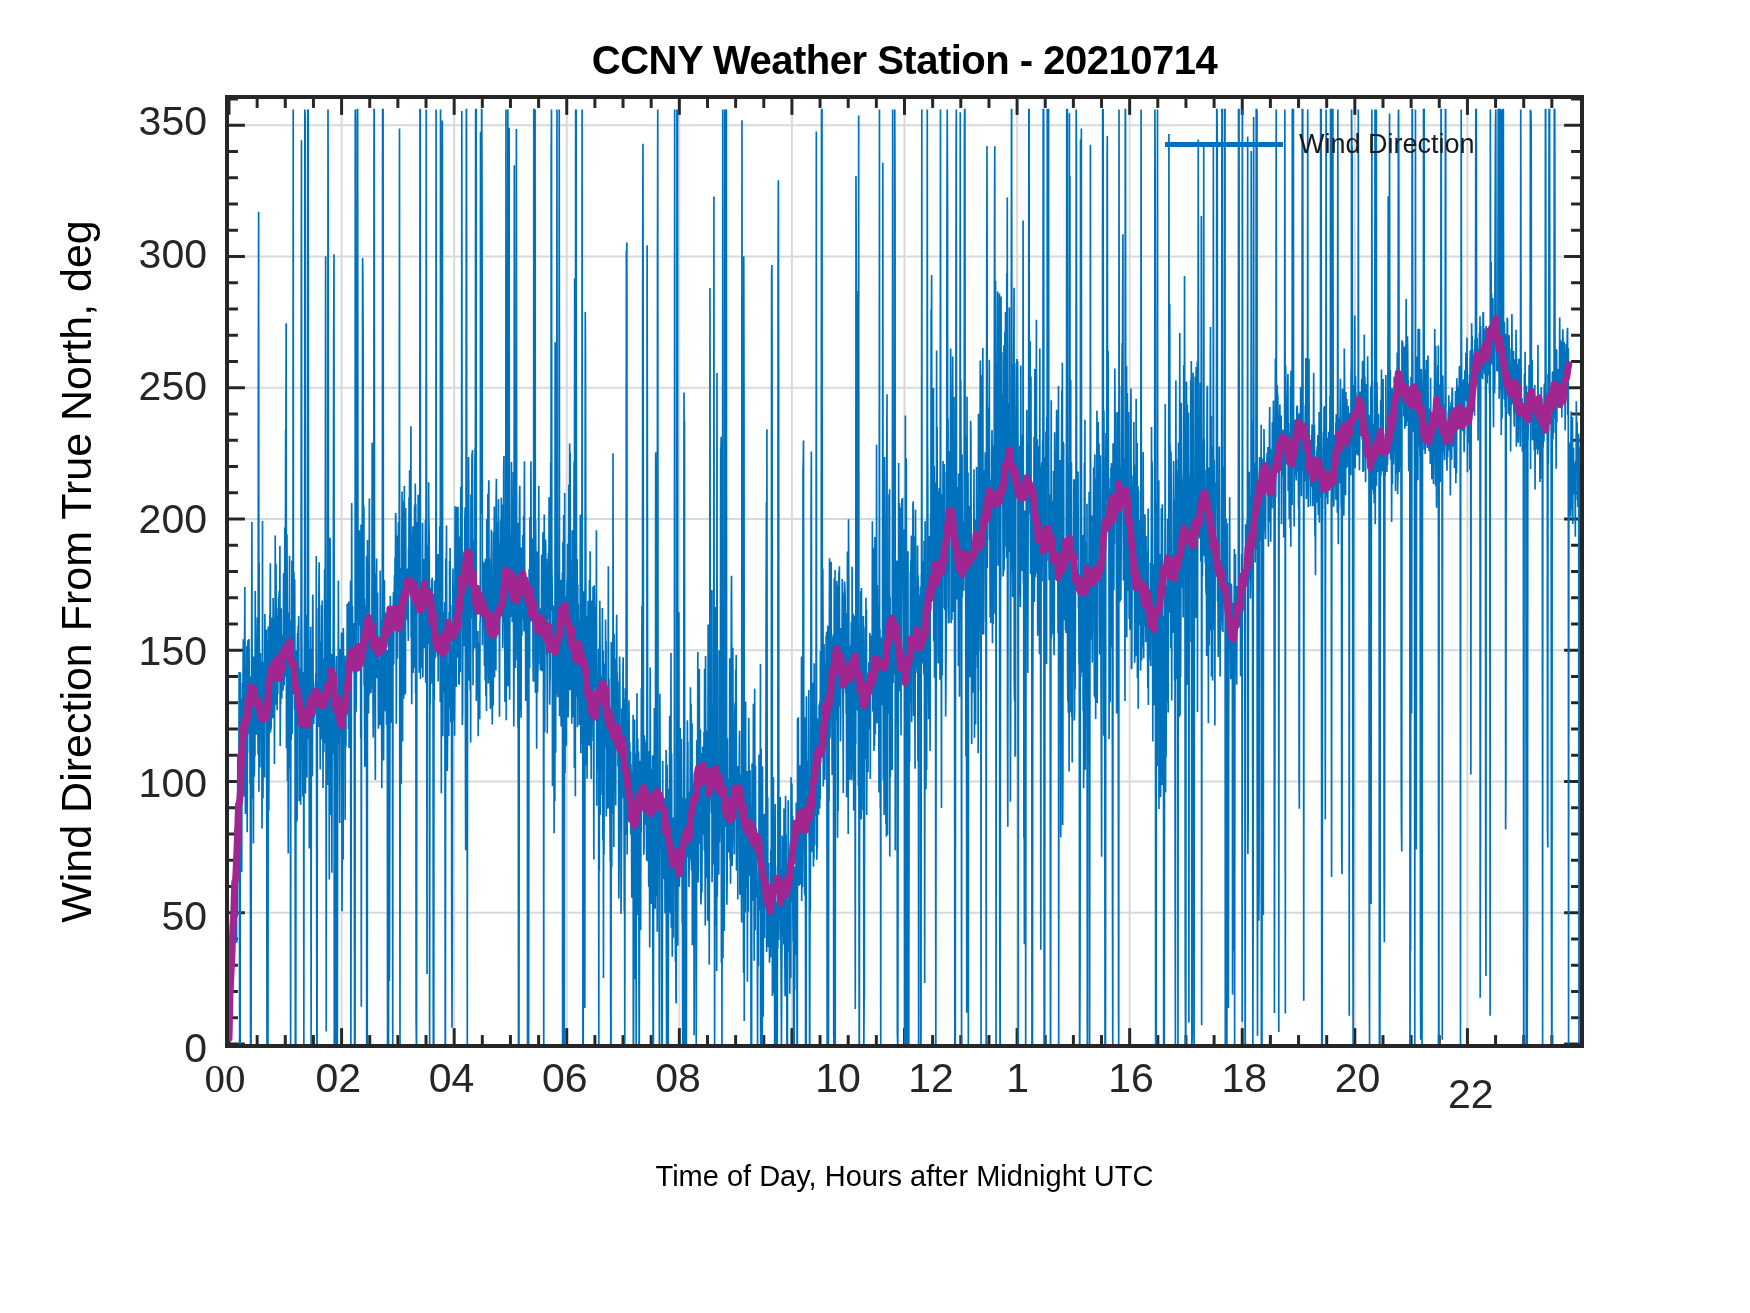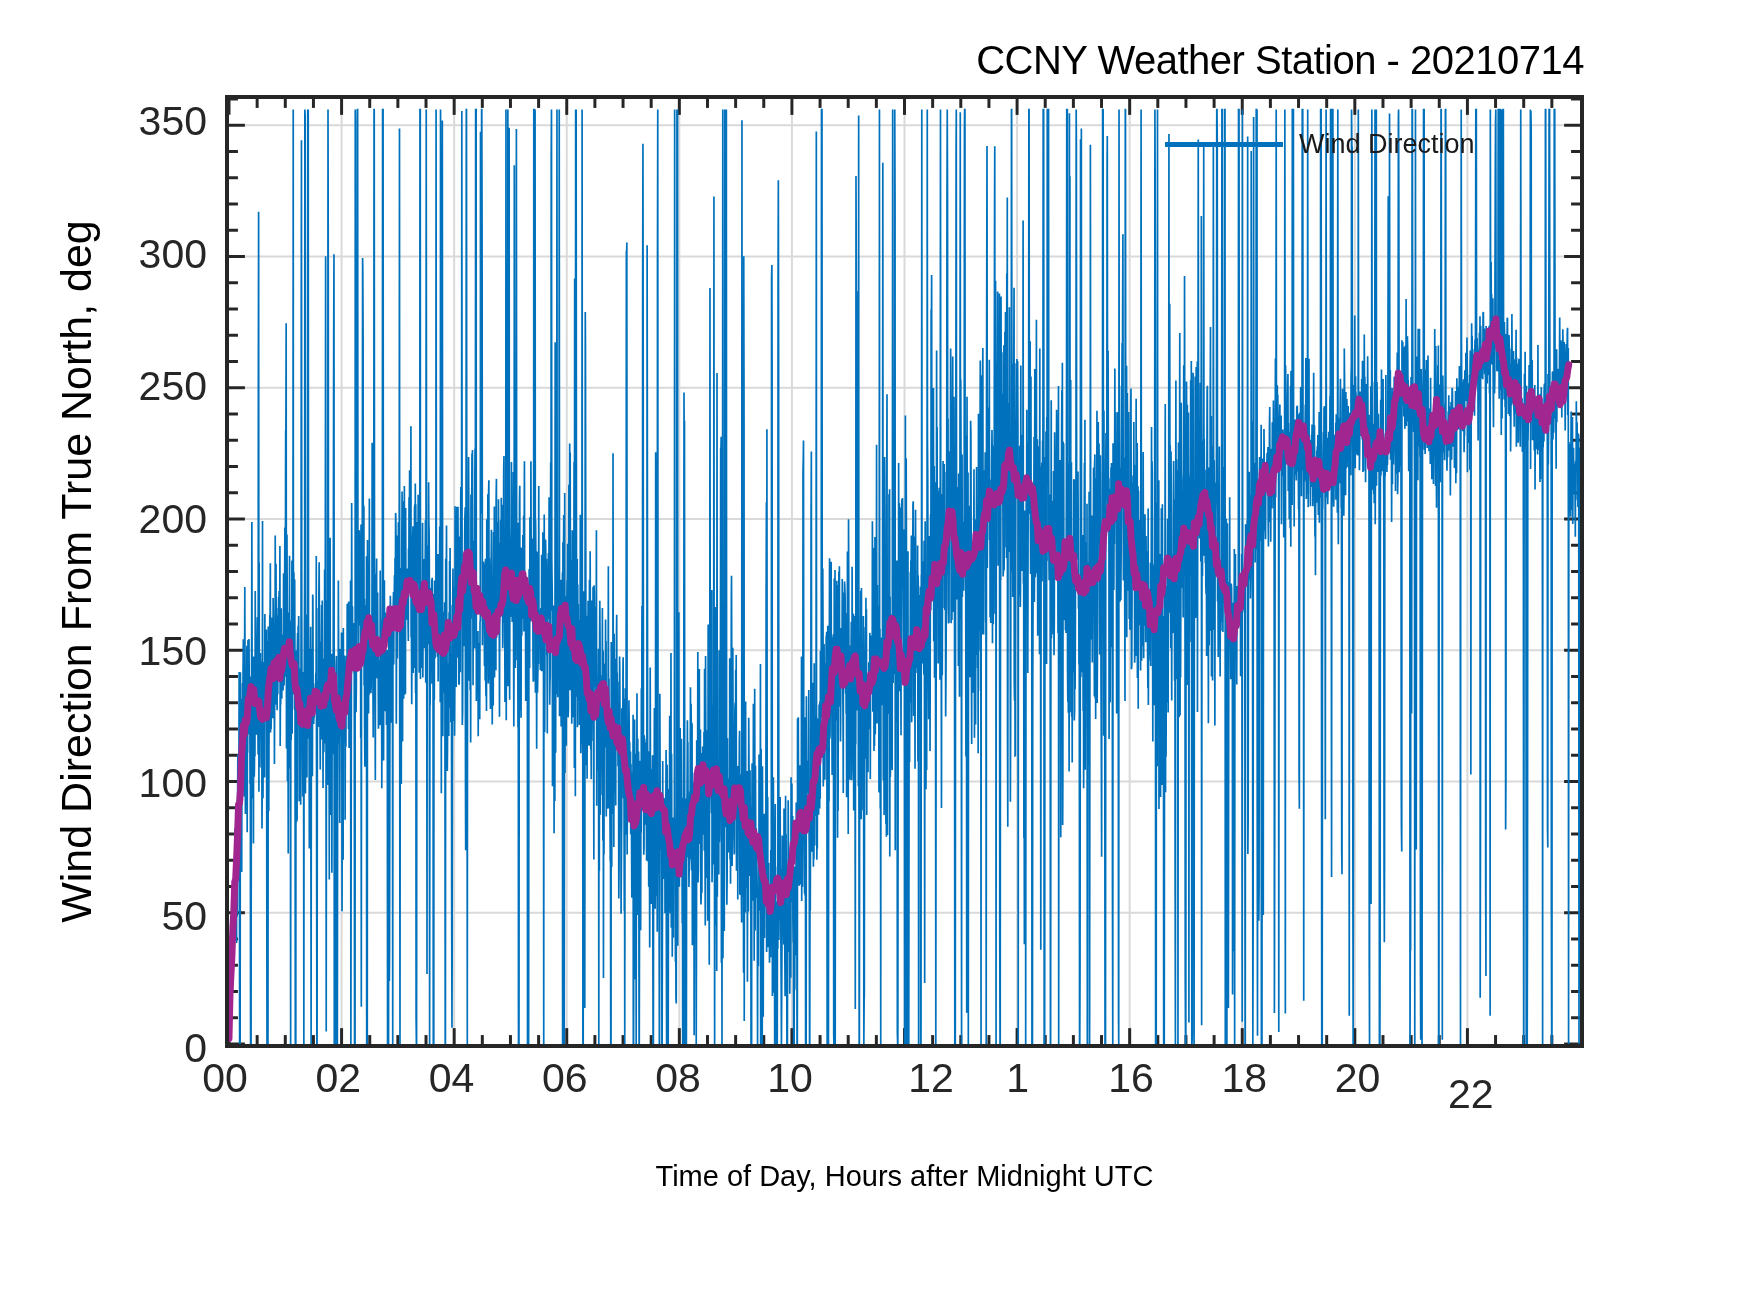--- a/index.html
+++ b/index.html
@@ -20,23 +20,23 @@
     height: 1313px;
     background: #ffffff;
   }
 
   
   #chart-title {
     position: absolute;
     left: 225px;
     top: 38px;
     width: 1359px;
-    text-align: right;
+    text-align: center;
     font-size: 40px;
-    font-weight: normal;
+    font-weight: bold;
     color: #000000;
     letter-spacing: -0.5px;
     font-family: "Liberation Sans", sans-serif;
     white-space: nowrap;
   }
 
   
   #plot-box {
     position: absolute;
     left: 225px;
@@ -153,26 +153,26 @@
       <div class="ytick-label" style="top: 1048px;">0</div>
       <div class="ytick-label" style="top: 915.639px;">50</div>
       <div class="ytick-label" style="top: 783.278px;">100</div>
       <div class="ytick-label" style="top: 650.917px;">150</div>
       <div class="ytick-label" style="top: 518.556px; margin-left: 8px;">200</div>
       <div class="ytick-label" style="top: 386.194px;">250</div>
       <div class="ytick-label" style="top: 253.833px;">300</div>
       <div class="ytick-label" style="top: 121.472px;">350</div>
     </div>
   <div id="xtick-labels">
-      <div class="xtick-label" style="left: 225px;">00</div>
+      <div class="xtick-label" style="left: 225px; font-family: Liberation Serif, serif;">00</div>
       <div class="xtick-label" style="left: 338.25px;">02</div>
       <div class="xtick-label" style="left: 451.5px;">04</div>
       <div class="xtick-label" style="left: 564.75px;">06</div>
       <div class="xtick-label" style="left: 678px;">08</div>
-      <div class="xtick-label" style="left: 790px; text-align: right;">10</div>
+      <div class="xtick-label" style="left: 838px; text-align: right;">10</div>
       <div class="xtick-label" style="left: 931px;">12</div>
       <div class="xtick-label" style="left: 1017.75px;">1</div>
       <div class="xtick-label" style="left: 1131px;">16</div>
       <div class="xtick-label" style="left: 1244.25px;">18</div>
       <div class="xtick-label" style="left: 1357.5px;">20</div>
       <div class="xtick-label" style="left: 1470.75px; margin-top: 16px;">22</div>
     </div>
 
   <div id="plot-box">
     <svg id="plot-svg" viewBox="0 0 1359 953" preserveAspectRatio="none">

